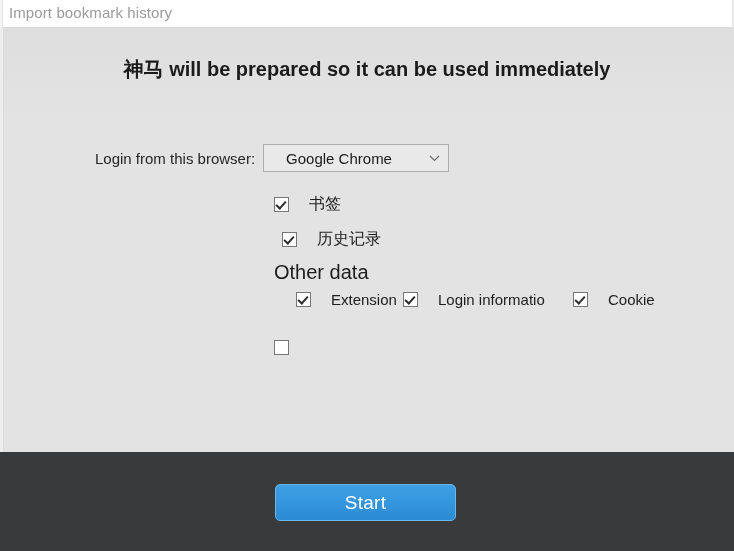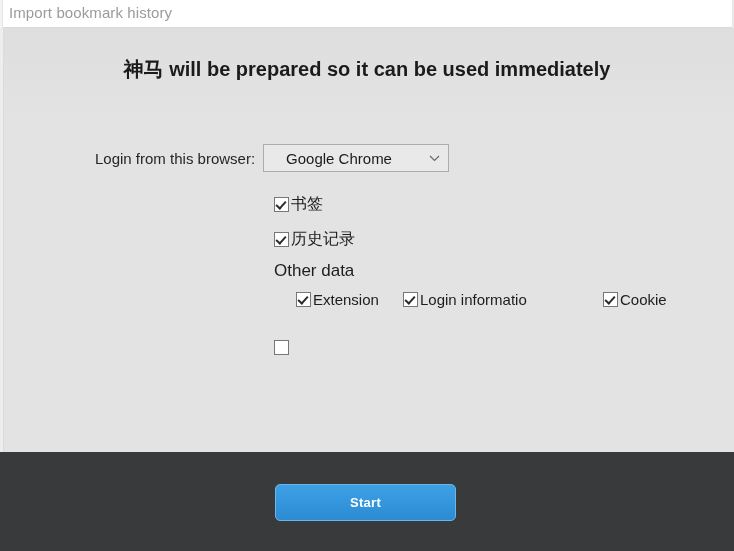--- a/index.html
+++ b/index.html
@@ -160,30 +160,30 @@
     top: 1px;
     width: 4px;
     height: 8px;
     border: solid #2b2b2b;
     border-width: 0 2px 2px 0;
     transform: rotate(42deg);
   }
   .cb-label {
     font-size: 15px;
     color: #1d1d1d;
-    margin-left: 2px;
+    margin-left: 20px;
     white-space: nowrap;
   }
   .cb-label-cn {
     font-size: 16px;
   }
 
   .static-label {
     position: absolute;
-    font-size: 17px;
+    font-size: 20px;
     color: #1d1d1d;
     white-space: nowrap;
   }
 
   
   .footer {
     position: absolute;
     left: 0;
     top: 452px;
     width: 734px;
@@ -199,22 +199,22 @@
     border-radius: 5px;
     background: linear-gradient(180deg, #3f9fe4 0%, #3496dd 50%, #2c8bd2 100%);
     border: 1px solid #69b6ec;
     box-sizing: border-box;
     display: flex;
     align-items: center;
     justify-content: center;
     cursor: pointer;
   }
   .start-label {
-    font-size: 13px;
-    font-weight: bold;
+    font-size: 19px;
+    font-weight: normal;
     color: #ffffff;
     letter-spacing: 0.3px;
   }
 </style>
 </head>
 <body>
 
 <div class="window">
 
   <div class="titlebar">
@@ -236,38 +236,38 @@
           <path d="M2 4.5 L6.5 9 L11 4.5" fill="none" stroke="#6a6a6a" stroke-width="1.2"></path>
         </svg>
       </div>
     </div>
 
     <div class="check-row" style="left:274px; top:166px;">
       <span class="cb checked"></span>
       <span class="cb-label cb-label-cn">书签</span>
     </div>
 
-    <div class="check-row" style="left:274px; top:201px;">
+    <div class="check-row" style="left:282px; top:201px;">
       <span class="cb checked"></span>
       <span class="cb-label cb-label-cn">历史记录</span>
     </div>
 
     <div class="static-label" style="left:274px; top:233px;">Other data</div>
 
     <div class="check-row" style="left:296px; top:263px;">
       <span class="cb checked"></span>
       <span class="cb-label">Extension</span>
     </div>
 
     <div class="check-row" style="left:403px; top:263px;justify-content:center;">
       <span class="cb checked"></span>
       <span class="cb-label">Login informatio</span>
     </div>
 
-    <div class="check-row" style="left:603px; top:263px;">
+    <div class="check-row" style="left:573px; top:263px;">
       <span class="cb checked"></span>
       <span class="cb-label">Cookie</span>
     </div>
 
     <div class="check-row" style="left:274px; top:312px;">
       <span class="cb"></span>
     </div>
 
   </div>
 

